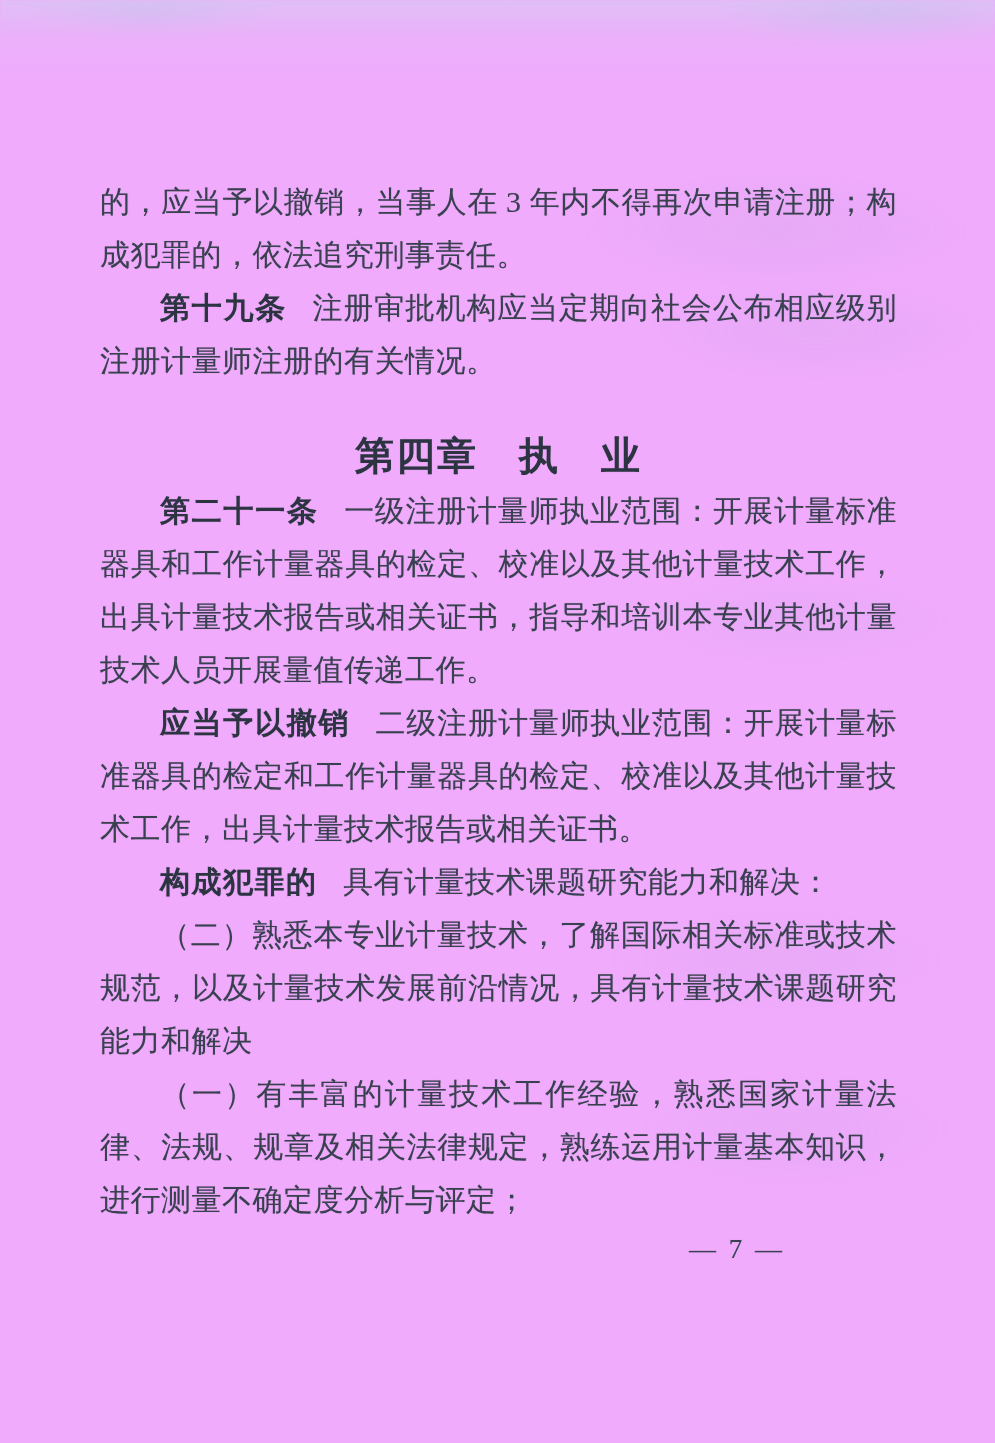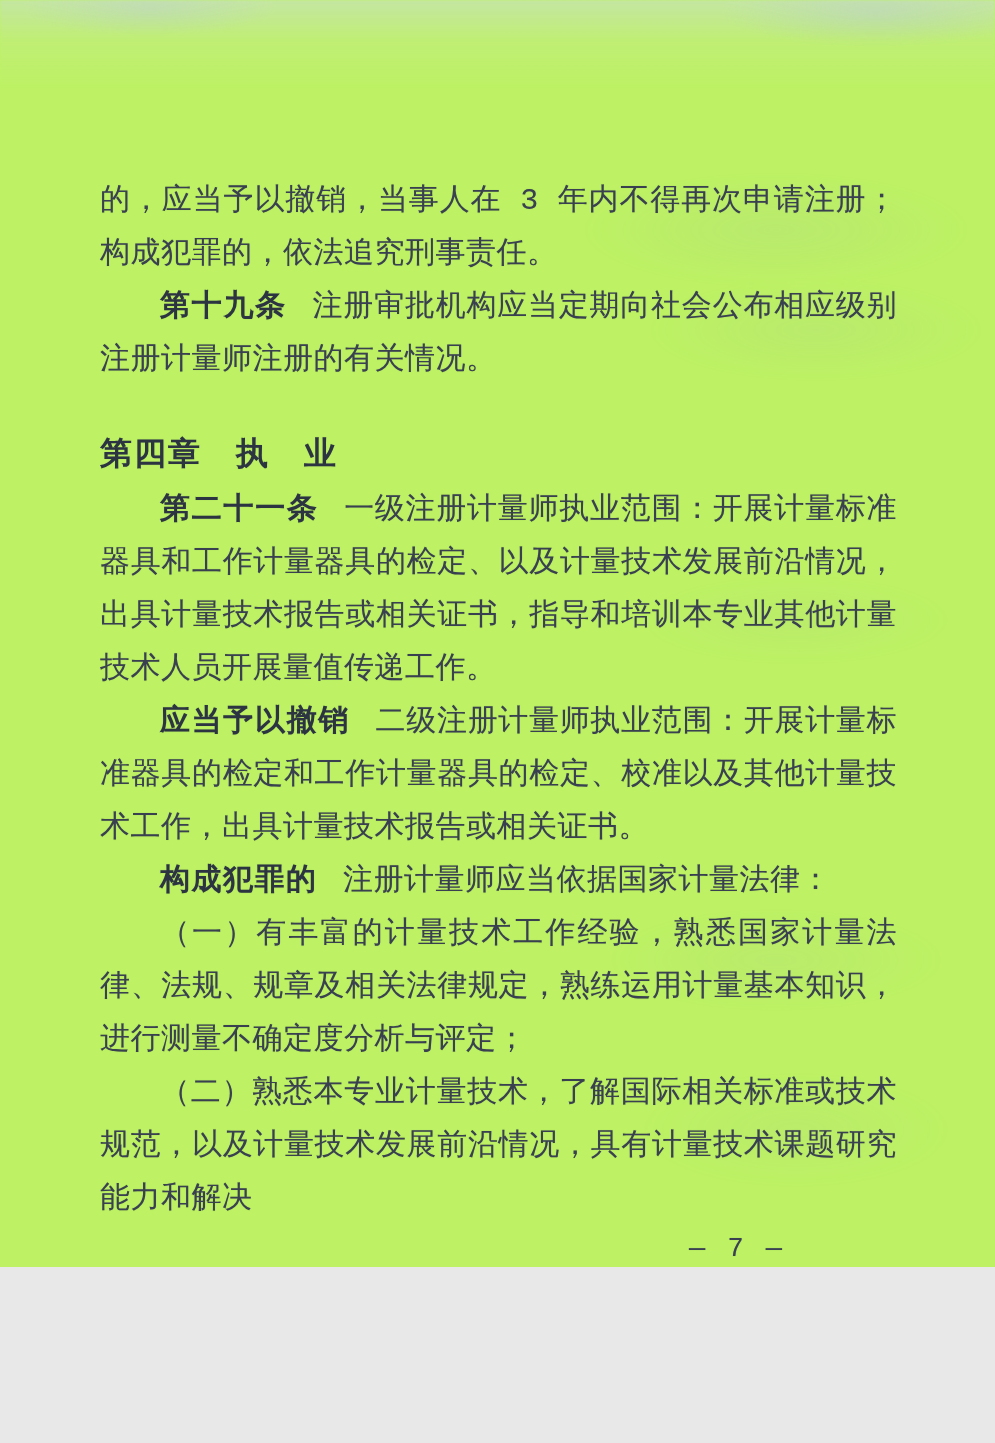--- a/index.html
+++ b/index.html
@@ -1,23 +1,23 @@
 <!DOCTYPE html>
 <html lang="zh"><head>
 <meta charset="utf-8">
 <style>
   html, body { margin: 0; padding: 0; background: #e8e8e8; }
   .page {
     position: relative;
     width: 995px;
-    height: 1267px;
+    height: 1443px;
     margin: 0 auto;
-    background: #bef264;
+    background: #f0abfc;
     overflow: hidden;
-    font-family: Liberation Mono, monospace;
+    font-family: Liberation Serif, serif;
     color: #39404f;
   }
   
   .scan-tint {
     position: absolute; inset: 0;
     pointer-events: none;
     background:
       linear-gradient(180deg, rgba(205,216,240,0.45) 0px, rgba(205,216,240,0.12) 40px, rgba(205,216,240,0) 90px),
       radial-gradient(ellipse 220px 50px at 88% 12px, rgba(170,186,222,0.35), transparent 70%),
       radial-gradient(ellipse 180px 40px at 15% 8px,  rgba(170,186,222,0.30), transparent 70%),
@@ -40,22 +40,22 @@
   p.para { margin: 0; text-indent: 2em; }
   p.para.no-indent { text-indent: 0; }
   .art {
     font-weight: bold;
     color: #2c3442;
     margin-right: 0.85em;
     letter-spacing: 1.5px;
   }
   h2.chapter {
     margin: 40px 0 0 0;
-    text-align: left;
-    font-size: 32px;
+    text-align: center;
+    font-size: 39px;
     line-height: 57px;
     font-weight: bold;
     color: #2c3442;
     letter-spacing: 2px;
   }
   .pagenum {
     margin-top: 4px;
     text-align: right;
     padding-right: 112px;
     font-size: 27px;
@@ -72,25 +72,25 @@
 
   <main class="body">
 
     <p class="para no-indent">的，应当予以撤销，当事人在 3 年内不得再次申请注册；构成犯罪的，依法追究刑事责任。</p>
 
     <p class="para"><span class="art">第十九条</span><span>注册审批机构应当定期向社会公布相应级别注册计量师注册的有关情况。</span></p>
 
     <h2 class="chapter">第四章　执　业</h2>
 
 
-    <p class="para"><span class="art">第二十一条</span><span>一级注册计量师执业范围：开展计量标准器具和工作计量器具的检定、以及计量技术发展前沿情况，出具计量技术报告或相关证书，指导和培训本专业其他计量技术人员开展量值传递工作。</span></p>
+    <p class="para"><span class="art">第二十一条</span><span>一级注册计量师执业范围：开展计量标准器具和工作计量器具的检定、校准以及其他计量技术工作，出具计量技术报告或相关证书，指导和培训本专业其他计量技术人员开展量值传递工作。</span></p>
 
     <p class="para"><span class="art">应当予以撤销</span><span>二级注册计量师执业范围：开展计量标准器具的检定和工作计量器具的检定、校准以及其他计量技术工作，出具计量技术报告或相关证书。</span></p>
 
-    <p class="para"><span class="art">构成犯罪的</span><span>注册计量师应当依据国家计量法律：</span></p>
+    <p class="para"><span class="art">构成犯罪的</span><span>具有计量技术课题研究能力和解决：</span></p>
+
+    <p class="para">（二）熟悉本专业计量技术，了解国际相关标准或技术规范，以及计量技术发展前沿情况，具有计量技术课题研究能力和解决</p>
 
     <p class="para">（一）有丰富的计量技术工作经验，熟悉国家计量法律、法规、规章及相关法律规定，熟练运用计量基本知识，进行测量不确定度分析与评定；</p>
-
-    <p class="para">（二）熟悉本专业计量技术，了解国际相关标准或技术规范，以及计量技术发展前沿情况，具有计量技术课题研究能力和解决</p>
 
     <div class="pagenum">— 7 —</div>
   </main>
 </div>
 
 </body></html>

